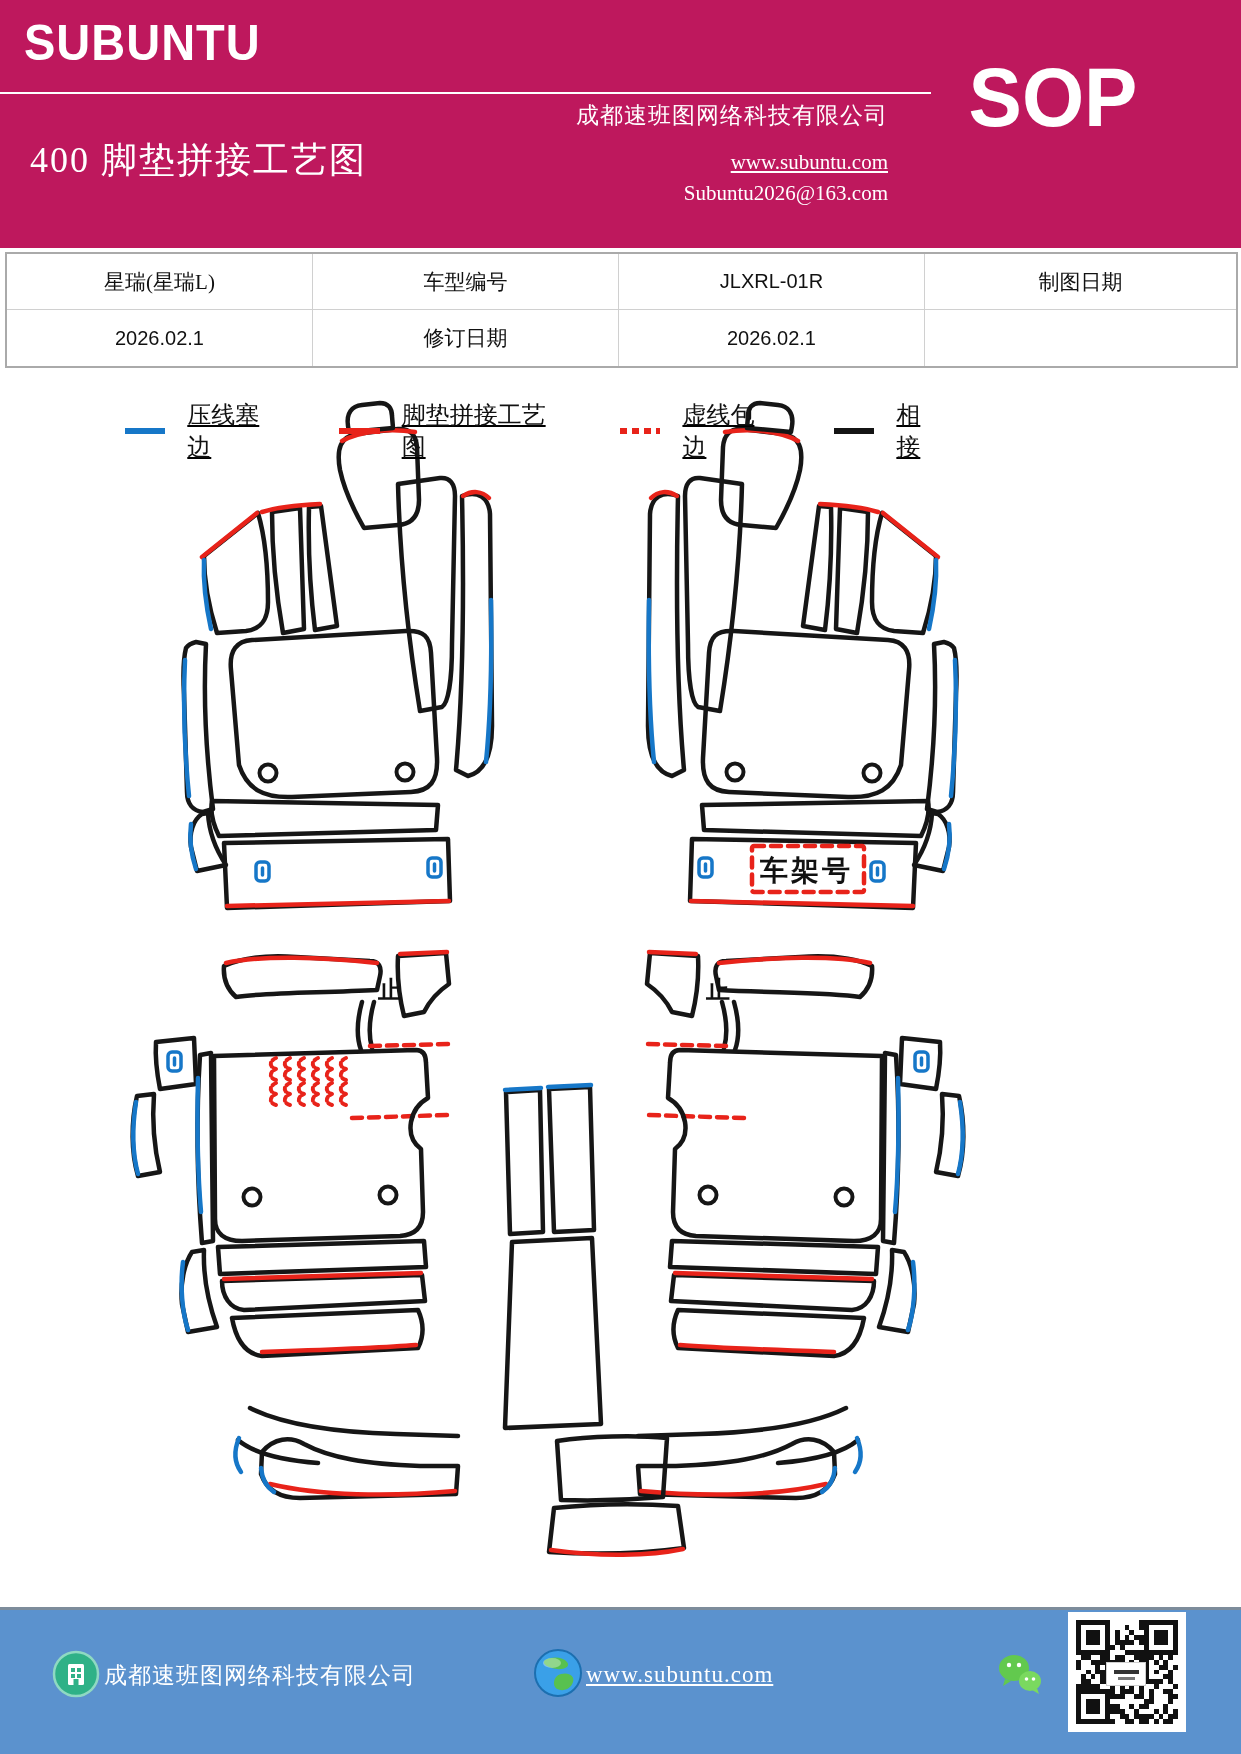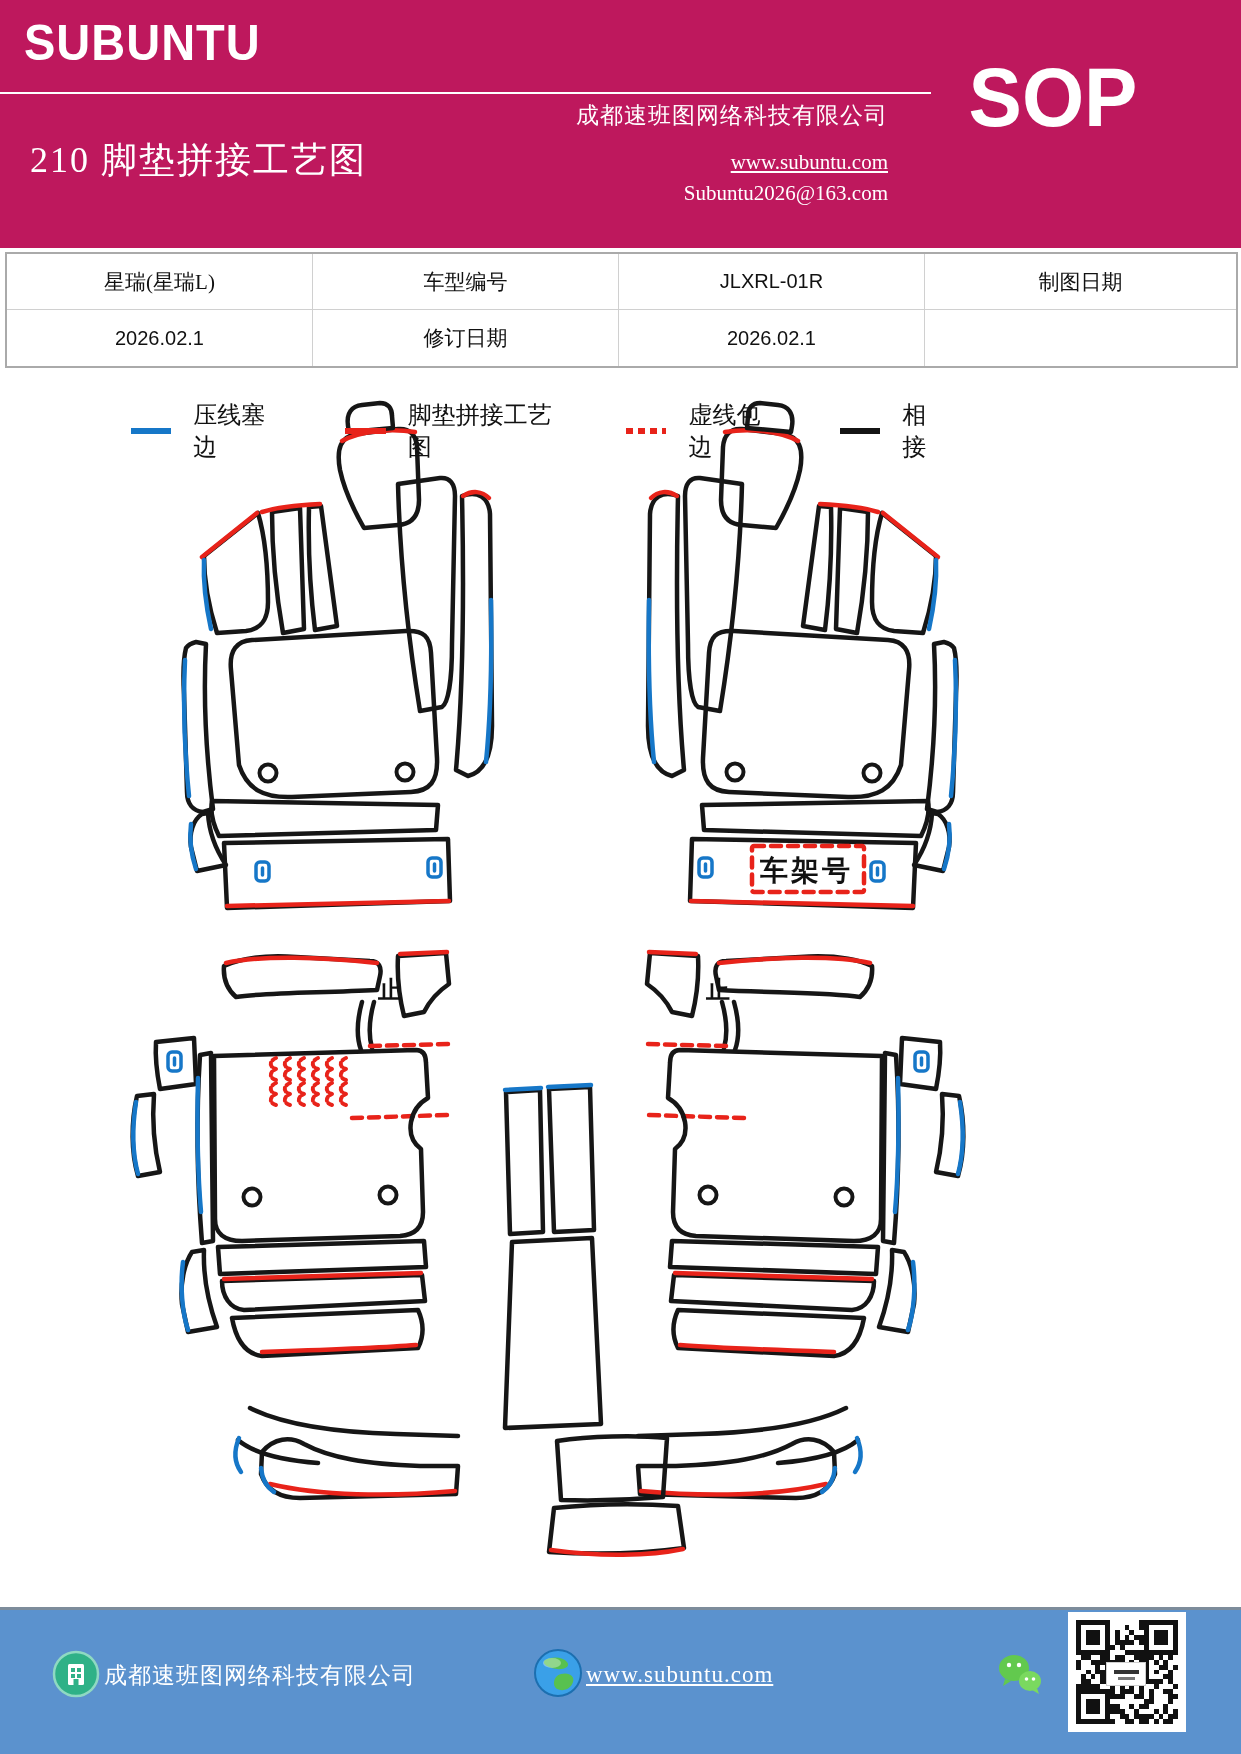--- a/index.html
+++ b/index.html
@@ -23,21 +23,21 @@
   .info-table{position:absolute;top:252px;left:5px;width:1229px;height:112px;background:#fff;
               border:2px solid #aaaaaa;display:grid;grid-template-columns:306px 306px 306px 1fr;
               grid-template-rows:1fr 1fr;}
   .cell{display:flex;align-items:center;justify-content:center;font-size:21px;color:#111;
         border-right:1px solid #d0d0d0;border-bottom:1px solid #d0d0d0;}
   .cell:nth-child(4n){border-right:none;}
   .cell:nth-child(n+5){border-bottom:none;}
   .cell.latin{font-family:"Liberation Sans","DejaVu Sans",sans-serif;font-size:20px;}
 
   
-  .legend{position:absolute;top:399px;left:131px;width:815px;display:flex;align-items:center;}
+  .legend{position:absolute;top:399px;left:125px;width:815px;display:flex;align-items:center;text-decoration:underline;}
   .legend-item{display:flex;align-items:center;margin-right:64px;}
   .legend-item:last-child{margin-right:0;}
   .swatch{width:44px;height:6px;margin-right:22px;}
   .sw-blue{background:#1677C8;}
   .sw-red{background:#E8231A;}
   .sw-dash{background:repeating-linear-gradient(90deg,#E8231A 0 7px,rgba(0,0,0,0) 7px 12px);}
   .sw-black{background:#141414;}
   .legend-label{font-size:24px;color:#111;}
 
   
@@ -178,21 +178,21 @@
     <rect class="reddash" x="752" y="846" width="112" height="46" rx="2"></rect>
   </g>
   <text class="vin" x="760" y="880">车架号</text>
   <text x="378" y="998">止</text>
   <text x="706" y="998">止</text>
 </svg>
 
 <div class="header">
   <div class="brand">SUBUNTU</div>
   <div class="hairline"></div>
-  <div class="doc-title">210 脚垫拼接工艺图</div>
+  <div class="doc-title">400 脚垫拼接工艺图</div>
   <div class="hdr-right">
     <div class="hdr-company">成都速班图网络科技有限公司</div>
   </div>
   <div class="hdr-web">www.subuntu.com</div>
   <div class="hdr-mail">Subuntu2026@163.com</div>
   <div class="sop">SOP</div>
 </div>
 
 <div class="info-table">
   <div class="cell">星瑞(星瑞L)</div>

